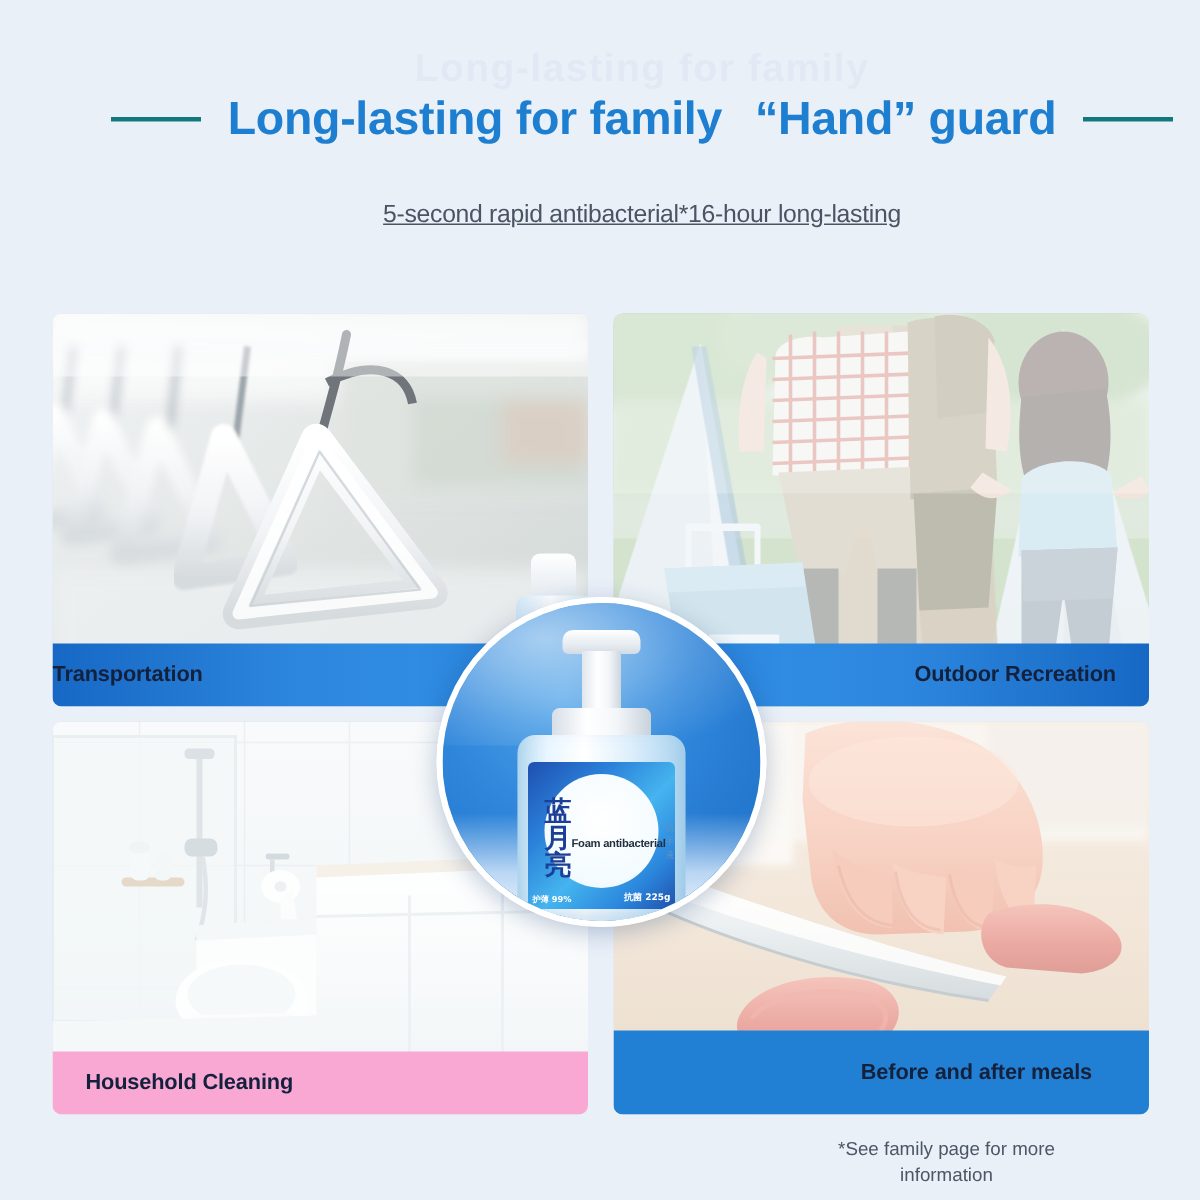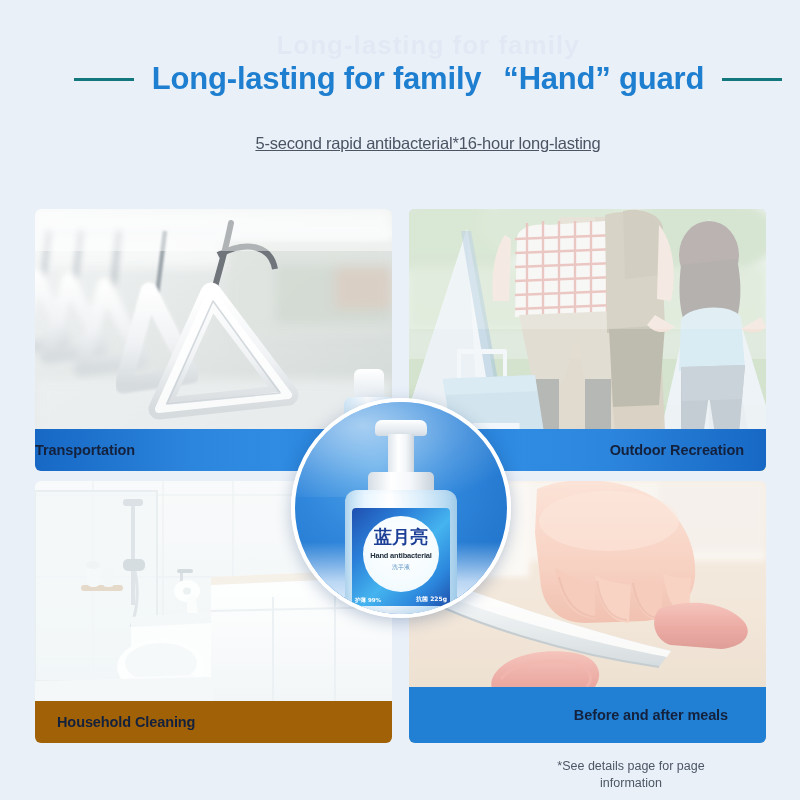--- a/index.html
+++ b/index.html
@@ -123,21 +123,21 @@
     background: linear-gradient(90deg,#1668c4 0%,#2d86dd 45%,#2f8ce2 68%,#2478cf 100%);
   }
   .label-bar.right {
     justify-content: flex-end;
     padding-right: 22px;
     background: linear-gradient(270deg,#1668c4 0%,#2d86dd 45%,#2f8ce2 68%,#2478cf 100%);
   }
   .label-bar.flat-left {
     justify-content: flex-start;
     padding-left: 22px;
-    background: #a16207;
+    background: #f9a8d4;
   }
   .label-bar.flat-right {
     justify-content: flex-end;
     padding-right: 38px;
     background: #2280d4;
     height: 56px;
   }
   .label-text {
     font-size: 14.5px;
     font-weight: bold;
@@ -232,21 +232,21 @@
     overflow: hidden;
   }
   .label-disc {
     position: absolute;
     left: 50%; top: 50%;
     transform: translate(-50%,-54%);
     width: 76px; height: 76px;
     border-radius: 50%;
     background: radial-gradient(circle at 50% 40%, #ffffff 0%, #f3fbff 70%, #dceefb 100%);
     display: flex;
-    flex-direction: column;
+    flex-direction: row;
     align-items: center;
     justify-content: flex-start;
     padding-top: 12px;
   }
   .brand-cn {
     font-size: 18px;
     font-weight: bold;
     color: #1b3f96;
     letter-spacing: 0px;
     line-height: 1;
@@ -674,28 +674,28 @@
 
     <div class="bottle">
       <div class="pump-head"></div>
       <div class="pump-neck"></div>
       <div class="pump-collar"></div>
       <div class="bottle-body"></div>
 
       <div class="bottle-label">
         <div class="label-disc">
           <div class="brand-cn">蓝月亮</div>
-          <div class="brand-en">Hand antibacterial</div>
+          <div class="brand-en">Foam antibacterial</div>
           <div class="brand-sub">洗手液</div>
         </div>
         <div class="label-badge-l">护薄
 99%</div>
         <div class="label-badge-r">抗菌
 225g</div>
       </div>
     </div>
   </div>
 </div>
 
 <div class="footnote">
-  <span>*See details page for page</span><br>
+  <span>*See family page for more</span><br>
   <span>information</span>
 </div>
 
 </body></html>

